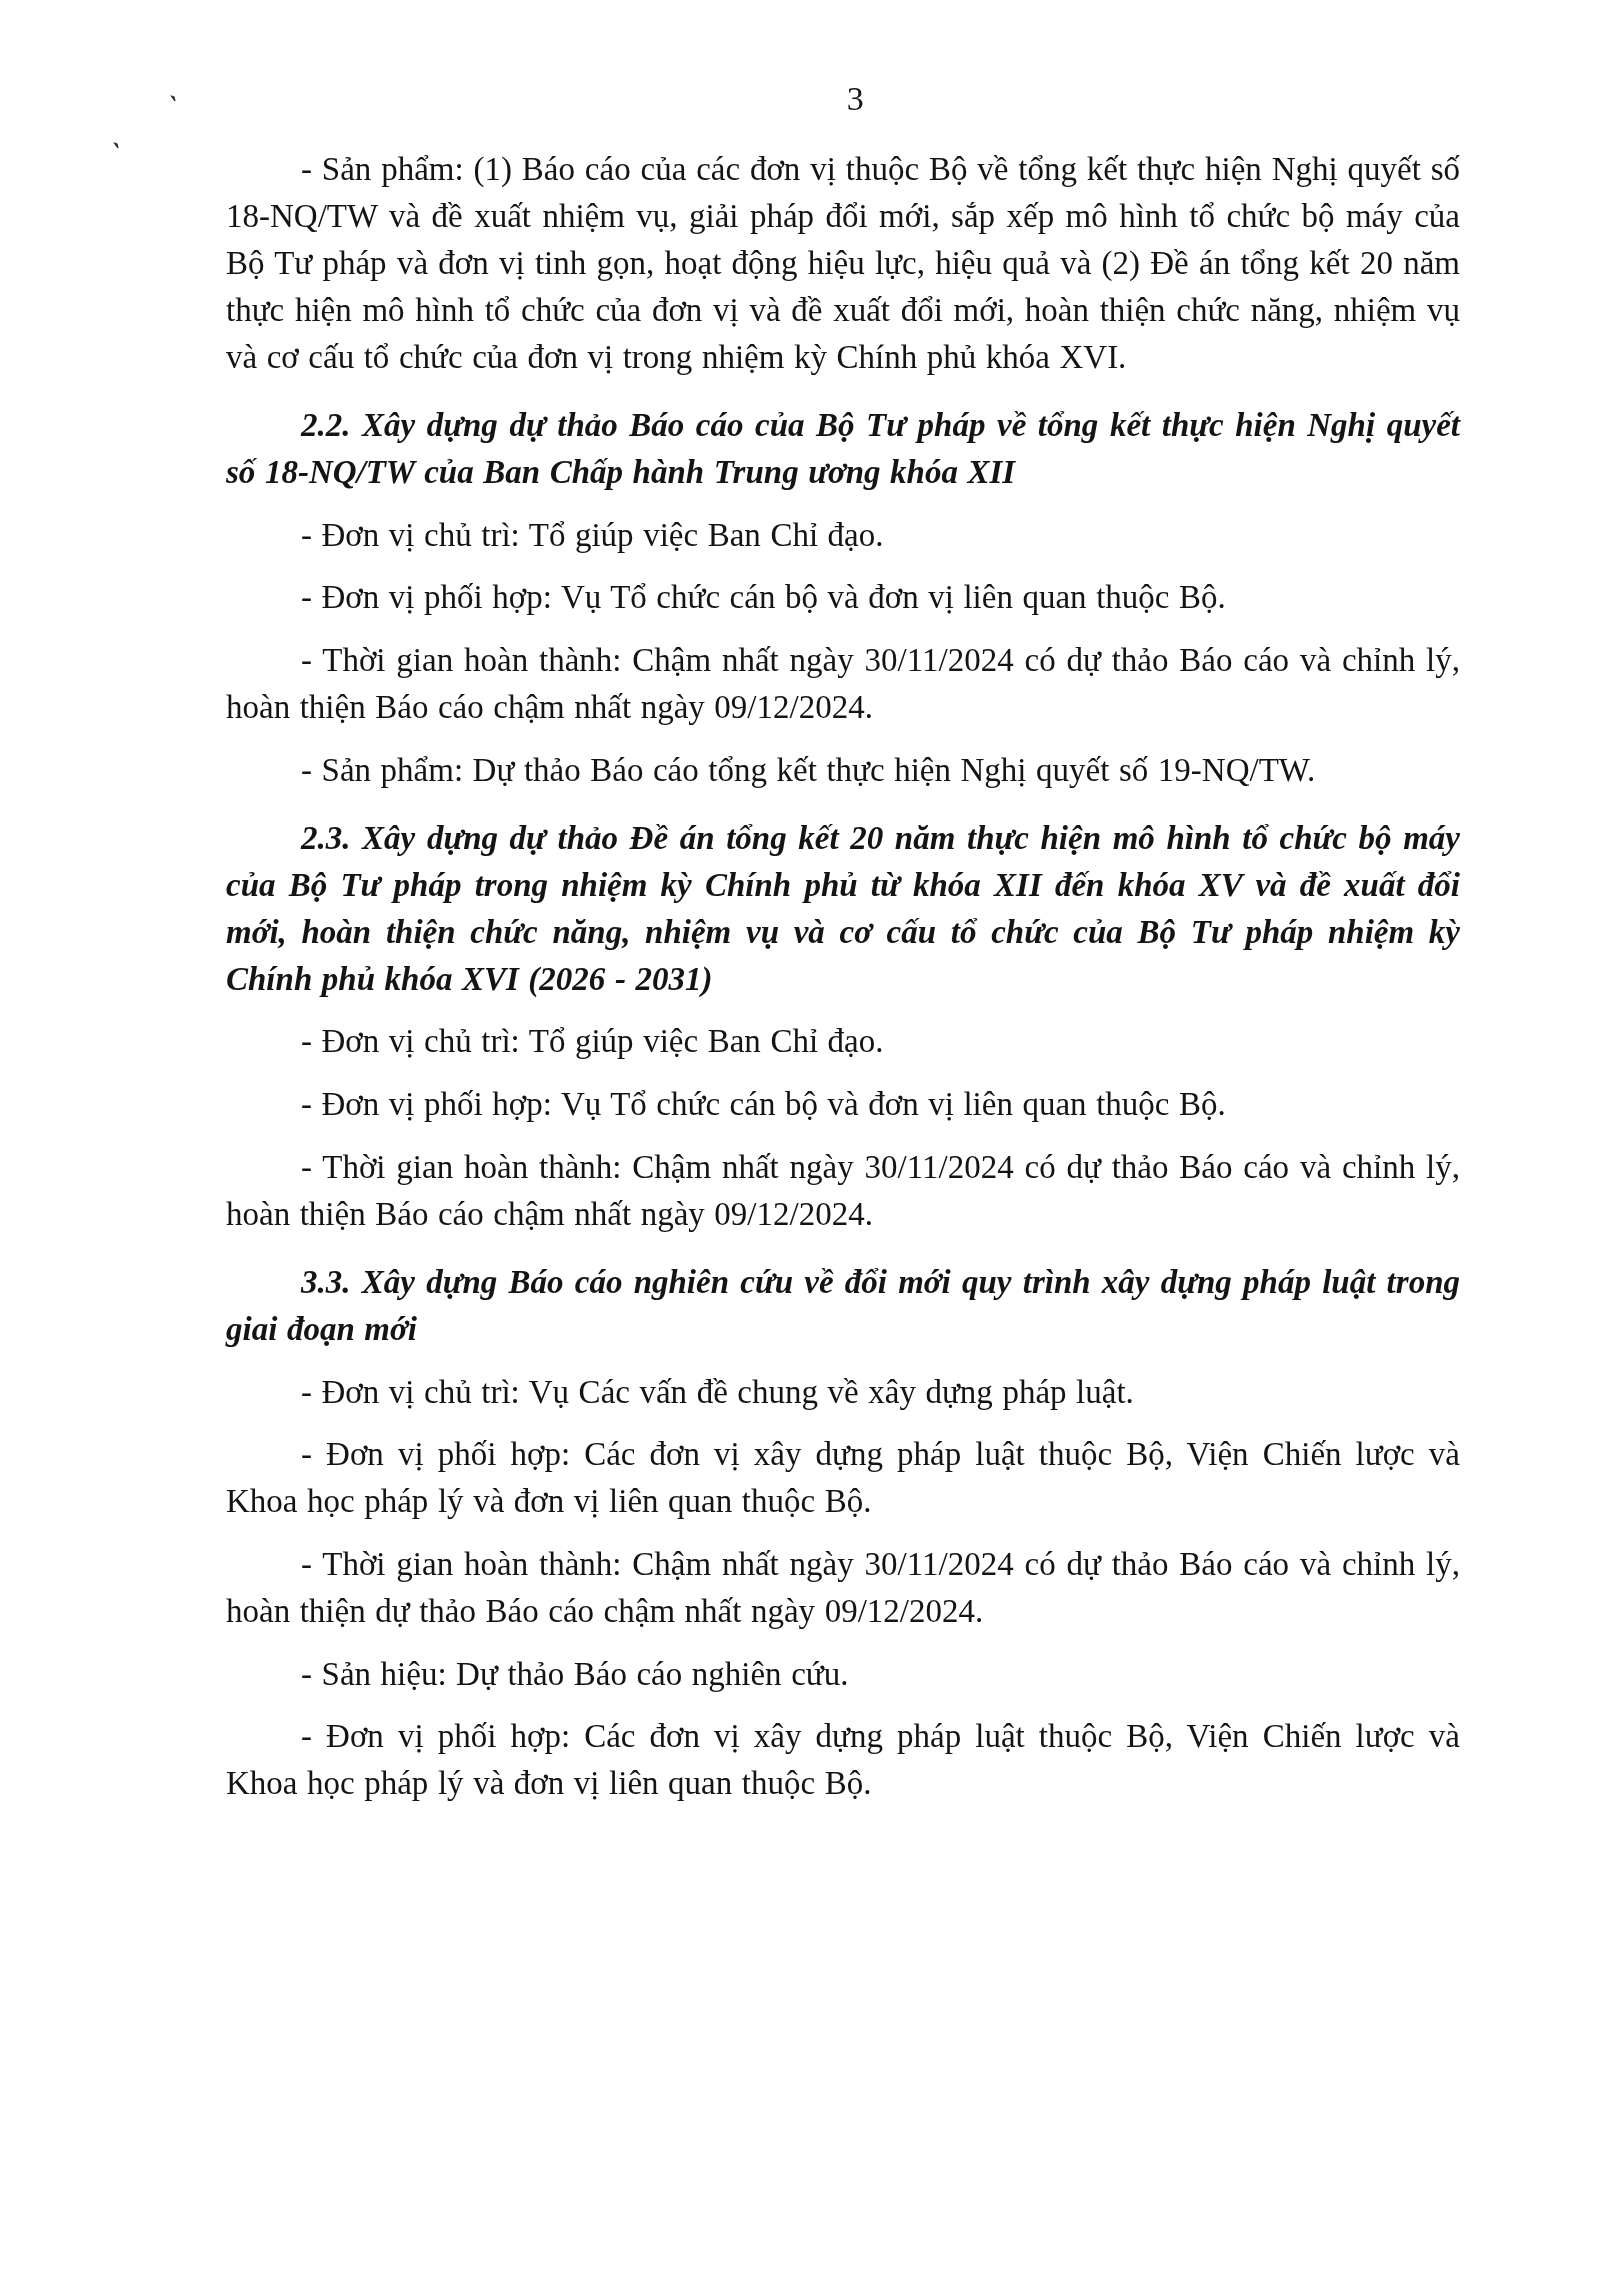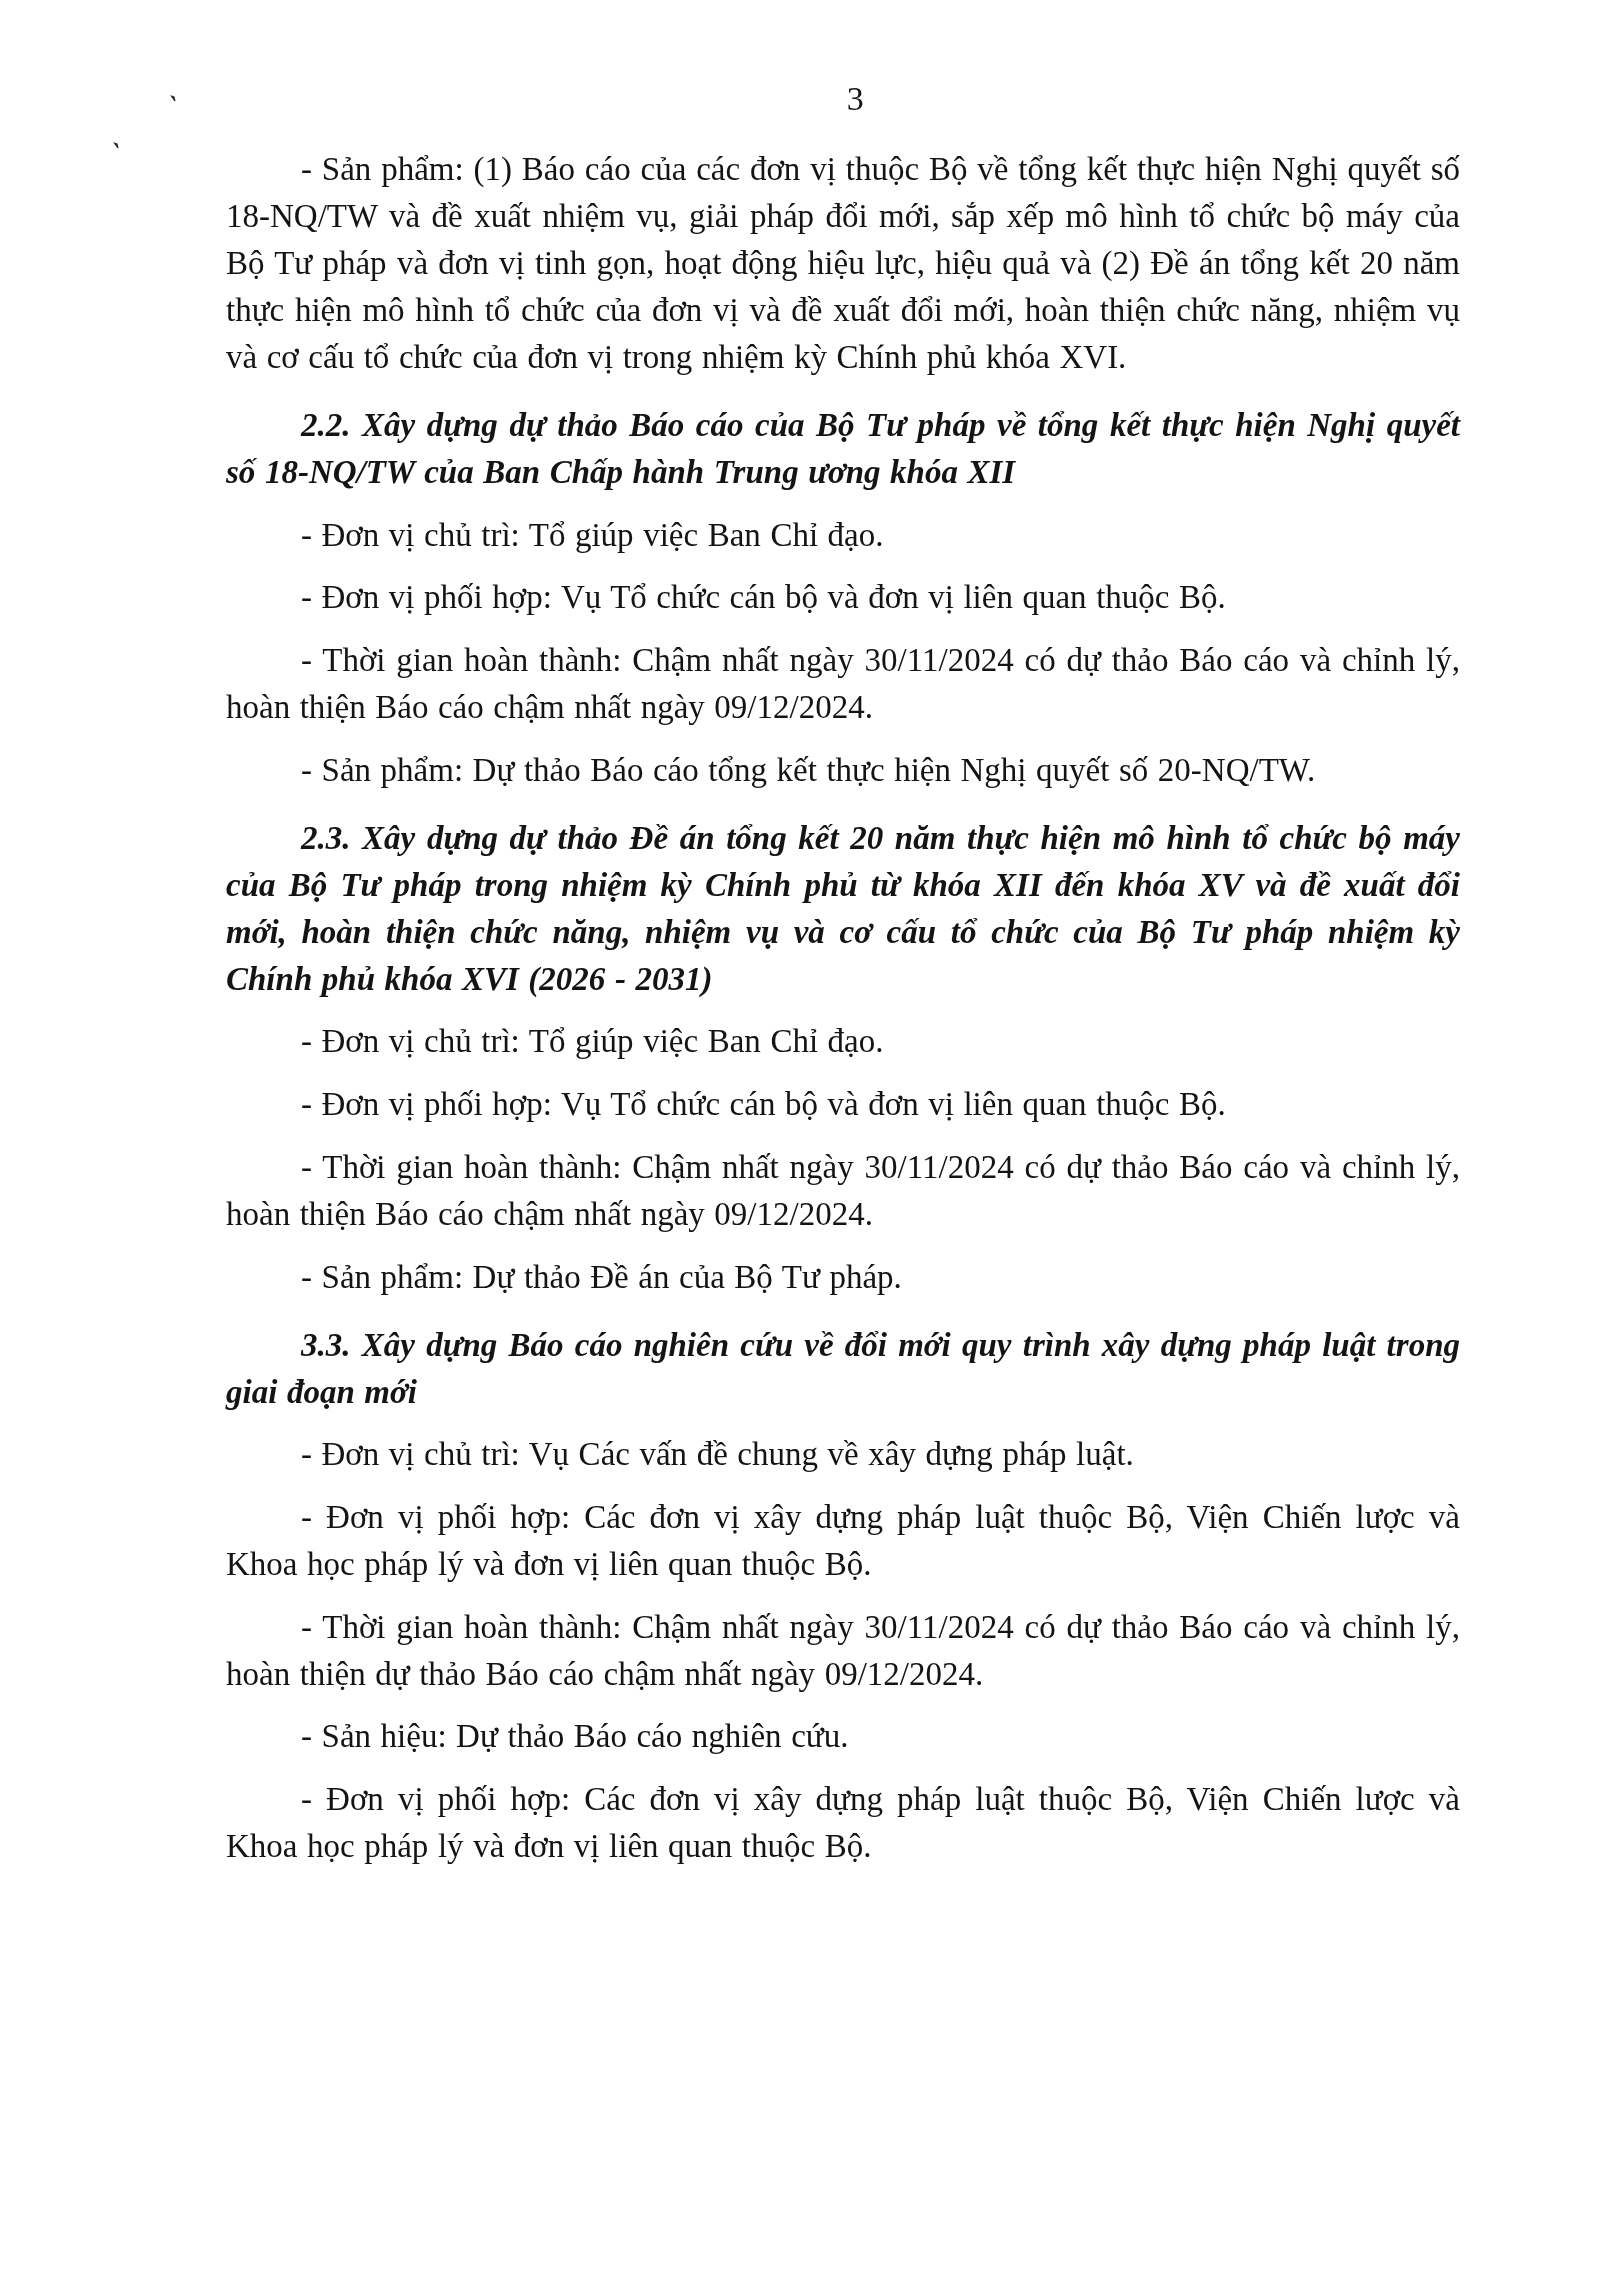--- a/index.html
+++ b/index.html
@@ -65,26 +65,25 @@
   <span class="scan-artifact a2">`</span>
 
   <div class="page-number">3</div>
 
   <div class="doc-content">
     <p class="body">- Sản phẩm: (1) Báo cáo của các đơn vị thuộc Bộ về tổng kết thực hiện Nghị quyết số 18-NQ/TW và đề xuất nhiệm vụ, giải pháp đổi mới, sắp xếp mô hình tổ chức bộ máy của Bộ Tư pháp và đơn vị tinh gọn, hoạt động hiệu lực, hiệu quả và (2) Đề án tổng kết 20 năm thực hiện mô hình tổ chức của đơn vị và đề xuất đổi mới, hoàn thiện chức năng, nhiệm vụ và cơ cấu tổ chức của đơn vị trong nhiệm kỳ Chính phủ khóa XVI.</p>
     <p class="heading">2.2. Xây dựng dự thảo Báo cáo của Bộ Tư pháp về tổng kết thực hiện Nghị quyết số 18-NQ/TW của Ban Chấp hành Trung ương khóa XII</p>
     <p class="body">- Đơn vị chủ trì: Tổ giúp việc Ban Chỉ đạo.</p>
     <p class="body">- Đơn vị phối hợp: Vụ Tổ chức cán bộ và đơn vị liên quan thuộc Bộ.</p>
     <p class="body">- Thời gian hoàn thành: Chậm nhất ngày 30/11/2024 có dự thảo Báo cáo và chỉnh lý, hoàn thiện Báo cáo chậm nhất ngày 09/12/2024.</p>
-    <p class="body">- Sản phẩm: Dự thảo Báo cáo tổng kết thực hiện Nghị quyết số 20-NQ/TW.</p>
+    <p class="body">- Sản phẩm: Dự thảo Báo cáo tổng kết thực hiện Nghị quyết số 19-NQ/TW.</p>
     <p class="heading">2.3. Xây dựng dự thảo Đề án tổng kết 20 năm thực hiện mô hình tổ chức bộ máy của Bộ Tư pháp trong nhiệm kỳ Chính phủ từ khóa XII đến khóa XV và đề xuất đổi mới, hoàn thiện chức năng, nhiệm vụ và cơ cấu tổ chức của Bộ Tư pháp nhiệm kỳ Chính phủ khóa XVI (2026 - 2031)</p>
     <p class="body">- Đơn vị chủ trì: Tổ giúp việc Ban Chỉ đạo.</p>
     <p class="body">- Đơn vị phối hợp: Vụ Tổ chức cán bộ và đơn vị liên quan thuộc Bộ.</p>
     <p class="body">- Thời gian hoàn thành:  Chậm nhất ngày 30/11/2024 có dự thảo Báo cáo và chỉnh lý, hoàn thiện Báo cáo chậm nhất ngày 09/12/2024.</p>
-    <p class="body">- Sản phẩm: Dự thảo Đề án của Bộ Tư pháp.</p>
     <p class="heading">3.3. Xây dựng Báo cáo nghiên cứu về đổi mới quy trình xây dựng pháp luật trong giai đoạn mới</p>
     <p class="body">- Đơn vị chủ trì: Vụ Các vấn đề chung về xây dựng pháp luật.</p>
     <p class="body">- Đơn vị phối hợp: Các đơn vị xây dựng pháp luật thuộc Bộ, Viện Chiến lược và Khoa học pháp lý và đơn vị liên quan thuộc Bộ.</p>
     <p class="body">- Thời gian hoàn thành:  Chậm nhất ngày 30/11/2024 có dự thảo Báo cáo và chỉnh lý, hoàn thiện dự thảo Báo cáo chậm nhất ngày 09/12/2024.</p>
     <p class="body">- Sản hiệu: Dự thảo Báo cáo nghiên cứu.</p>
     <p class="body">- Đơn vị phối hợp: Các đơn vị xây dựng pháp luật thuộc Bộ, Viện Chiến lược và Khoa học pháp lý và đơn vị liên quan thuộc Bộ.</p>
   </div>
 
 </div>
 

